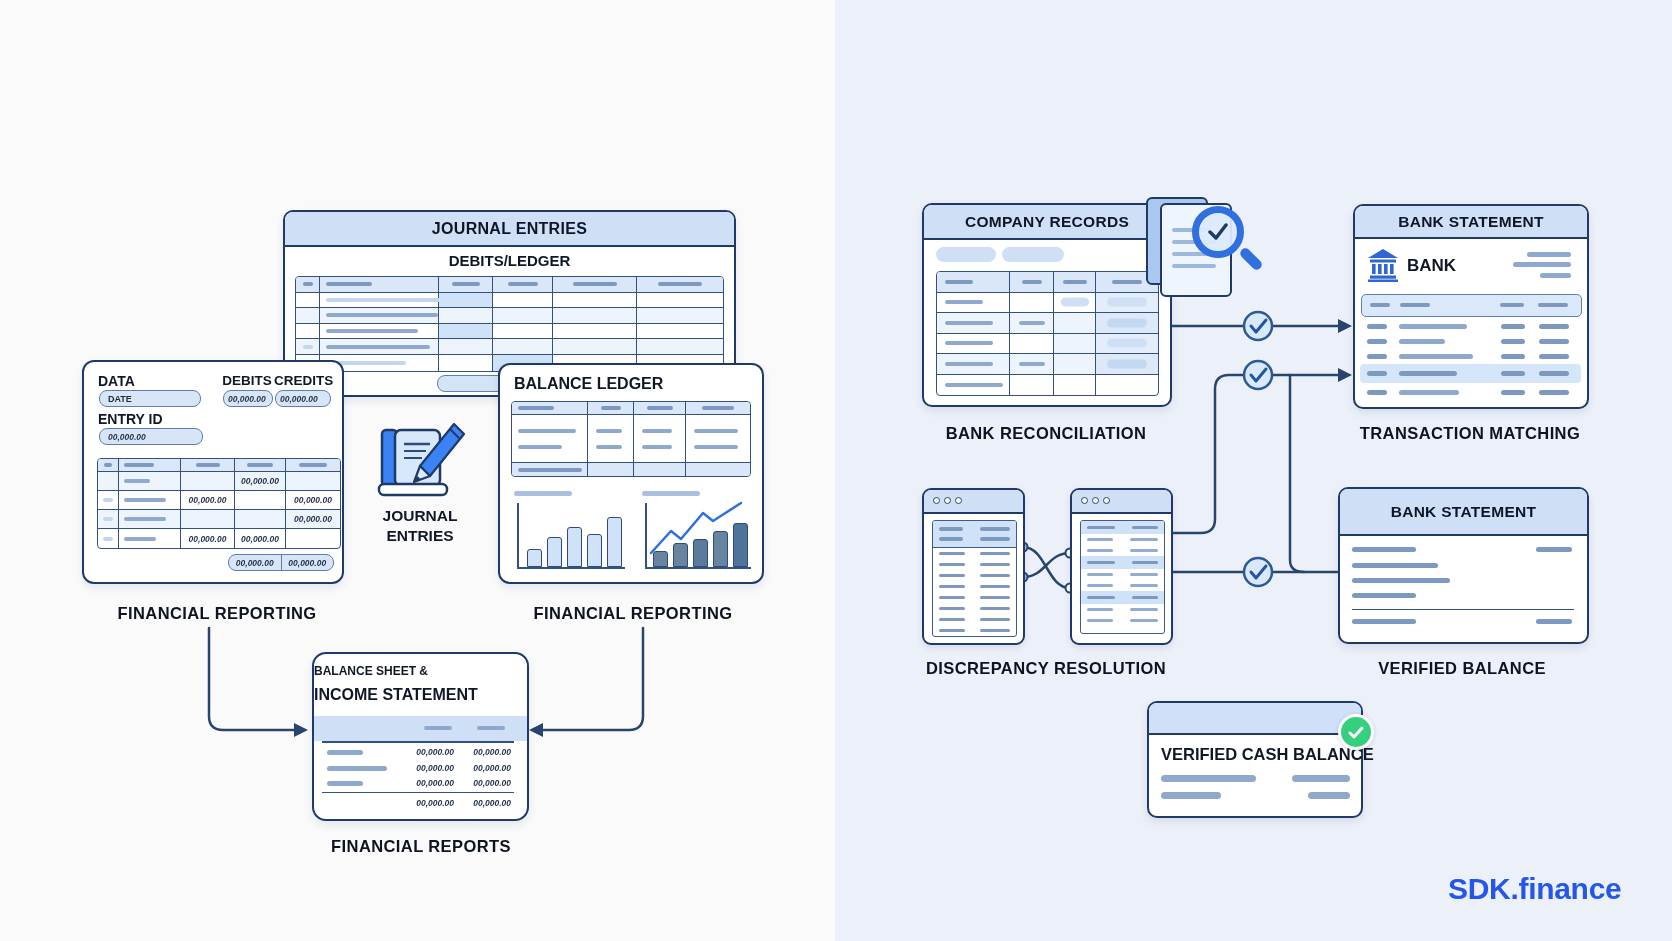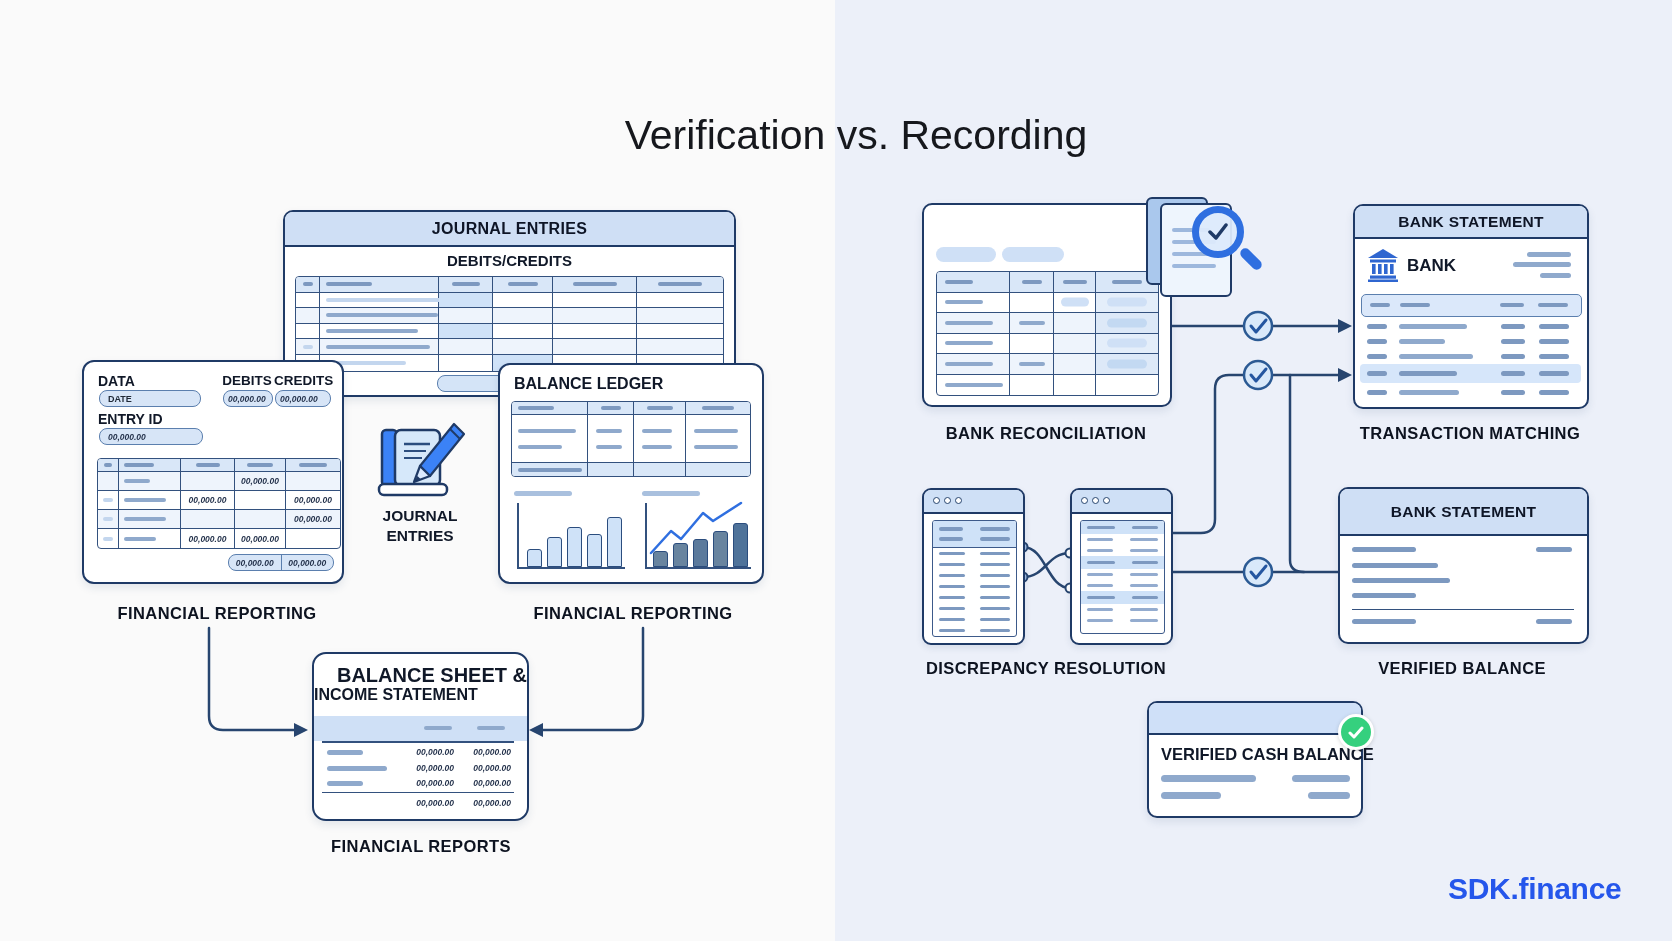--- a/index.html
+++ b/index.html
@@ -56,21 +56,20 @@
     background:#35d07e;display:flex;align-items:center;justify-content:center;box-shadow:0 1px 4px rgba(0,0,0,.15)}
 </style>
 </head>
 <body>
 
 <div id="canvas">
 
   <div class="bgr" style="left:0;width:835px;background:#fafafa"></div>
   <div class="bgr" style="left:835px;width:837px;background:#ecf0f9"></div>
 
-  <div class="subtitle" style="top:112px">Verification vs. Recording</div>
 
   <svg class="abs" style="left:0;top:0" width="1672" height="941" viewBox="0 0 1672 941">
     <g fill="none" stroke="#27456f" stroke-width="2.5" stroke-linecap="round">
       <path d="M209,628 V716 Q209,730 223,730 H294"></path>
       <path d="M643,628 V716 Q643,730 629,730 H543"></path>
       <path d="M1168,326 H1338"></path>
       <path d="M1168,533 H1201 Q1215,533 1215,519 V389 Q1215,375 1229,375 H1338"></path>
       <path d="M1290,375 V560 Q1290,572 1304,572"></path>
       <path d="M1168,572 H1338"></path>
       <path d="M1023,547 C1046,547 1047,588 1070,588"></path>
@@ -89,21 +88,21 @@
       <path d="M1251,326 l5,6 l10,-12" stroke="#2456a0" stroke-width="3" fill="none" stroke-linecap="round" stroke-linejoin="round"></path>
       <circle cx="1258" cy="375" r="14" fill="#d9e9fa" stroke="#2b5a94" stroke-width="2.5"></circle>
       <path d="M1251,375 l5,6 l10,-12" stroke="#2456a0" stroke-width="3" fill="none" stroke-linecap="round" stroke-linejoin="round"></path>
       <circle cx="1258" cy="572" r="14" fill="#d9e9fa" stroke="#2b5a94" stroke-width="2.5"></circle>
       <path d="M1251,572 l5,6 l10,-12" stroke="#2456a0" stroke-width="3" fill="none" stroke-linecap="round" stroke-linejoin="round"></path>
     </g>
   </svg>
 
   <div class="card clip" style="left:283px;top:210px;width:449px;height:183px;border-radius:10px">
     <div class="band" style="height:33px;font-size:16px">JOURNAL ENTRIES</div>
-    <div class="lbl" style="left:0;right:0;top:40px;text-align:center;font-size:15px">DEBITS/CREDITS</div>
+    <div class="lbl" style="left:0;right:0;top:40px;text-align:center;font-size:15px">DEBITS/LEDGER</div>
     <div class="tbl jt" style="left:10px;top:64px;width:427px;grid-template-columns:24px 119px 54px 60px 84px auto;grid-auto-rows:15.6px">
       <div class="c h">
           <i class="ctr" style="width:10px"></i>
         </div>
       <div class="c h">
           <i style="left:6px;width:46px"></i>
         </div>
       <div class="c h">
           <i class="ctr" style="width:28px"></i>
         </div>
@@ -318,21 +317,21 @@
     <line x1="76" y1="11" x2="86" y2="21" stroke="#1f3a66" stroke-width="2"></line>
     <polygon points="46,48 56,58 40,64" fill="#dbeafe" stroke="#1f3a66" stroke-width="2.2" stroke-linejoin="round"></polygon>
     <polygon points="43.5,58 46.5,61 40,64" fill="#1f3a66"></polygon>
   </svg>
   <div class="lbl" style="left:368px;top:506px;width:104px;text-align:center;font-size:15.5px;white-space:normal;line-height:1.3">JOURNAL ENTRIES</div>
 
   <div class="cap" style="left:217px;top:604px">FINANCIAL REPORTING</div>
   <div class="cap" style="left:633px;top:604px">FINANCIAL REPORTING</div>
 
   <div class="card clip" style="left:312px;top:652px;width:213px;height:165px;border-radius:14px">
-    <div class="lbl" style="left:0;right:0;top:10px;text-align:right;font-size:20px">BALANCE SHEET &amp;</div>
+    <div class="lbl" style="left:0;right:0;top:10px;text-align:left;font-size:12px">BALANCE SHEET &amp;</div>
     <div class="lbl" style="left:0;right:0;top:32px;text-align:left;font-size:16px">INCOME STATEMENT</div>
     <div class="abs" style="left:0;right:0;top:62px;height:25px;background:#cfe0f6">
       <div class="d" style="left:110px;top:10px;width:28px;height:4px"></div>
       <div class="d" style="left:163px;top:10px;width:28px;height:4px"></div>
     </div>
     <div class="abs" style="left:8px;top:87px;width:192px;height:1.5px;background:#33517e"></div>
     <div class="d" style="left:13px;top:96px;width:36px;height:4.5px"></div>
     <div class="d" style="left:13px;top:112px;width:60px;height:4.5px"></div>
     <div class="d" style="left:13px;top:127px;width:36px;height:4.5px"></div>
     <span class="bnum" style="left:94px;top:93px;width:46px">00,000.00</span>
@@ -341,20 +340,21 @@
     <span class="bnum" style="left:151px;top:109px;width:46px">00,000.00</span>
     <span class="bnum" style="left:94px;top:124px;width:46px">00,000.00</span>
     <span class="bnum" style="left:151px;top:124px;width:46px">00,000.00</span>
     <div class="abs" style="left:8px;top:138px;width:192px;height:1.2px;background:#33517e"></div>
     <span class="bnum" style="left:94px;top:144px;width:46px">00,000.00</span>
     <span class="bnum" style="left:151px;top:144px;width:46px">00,000.00</span>
   </div>
   <div class="cap" style="left:421px;top:837px">FINANCIAL REPORTS</div>
 
   <div class="card clip" style="left:922px;top:203px;width:246px;height:200px;border-radius:10px">
+    <div class="band" style="height:33px;font-size:15.5px">COMPANY RECORDS</div>
     <div class="abs" style="left:12px;top:42px;width:60px;height:15px;border-radius:8px;background:#cfe0f6"></div>
     <div class="abs" style="left:78px;top:42px;width:62px;height:15px;border-radius:8px;background:#cfe0f6"></div>
     <div class="tbl ct" style="left:12px;top:66px;width:221px;grid-template-columns:73px 44px 42px auto;grid-auto-rows:20.5px">
       <div class="c h">
           <i style="left:8px;width:28px"></i>
         </div>
       <div class="c h">
           <i class="ctr" style="width:20px"></i>
         </div>
       <div class="c h">

